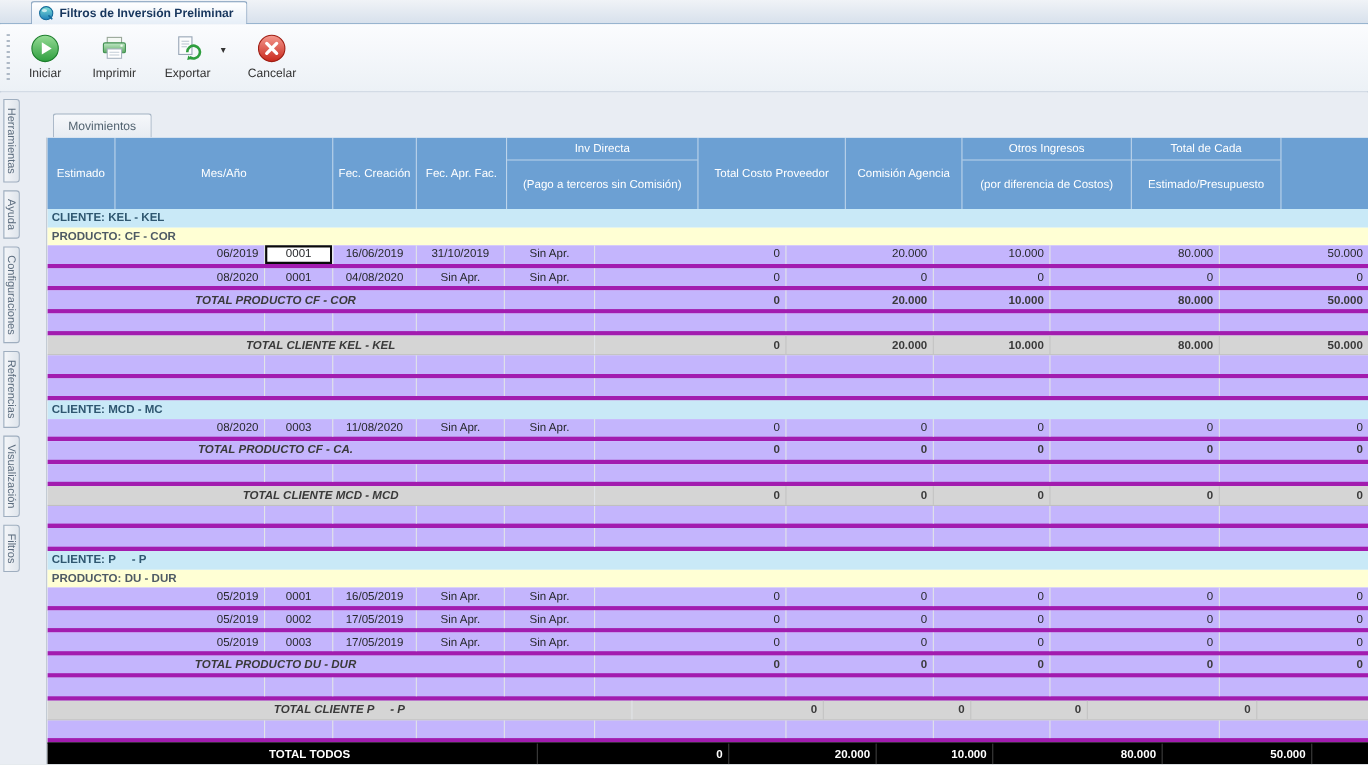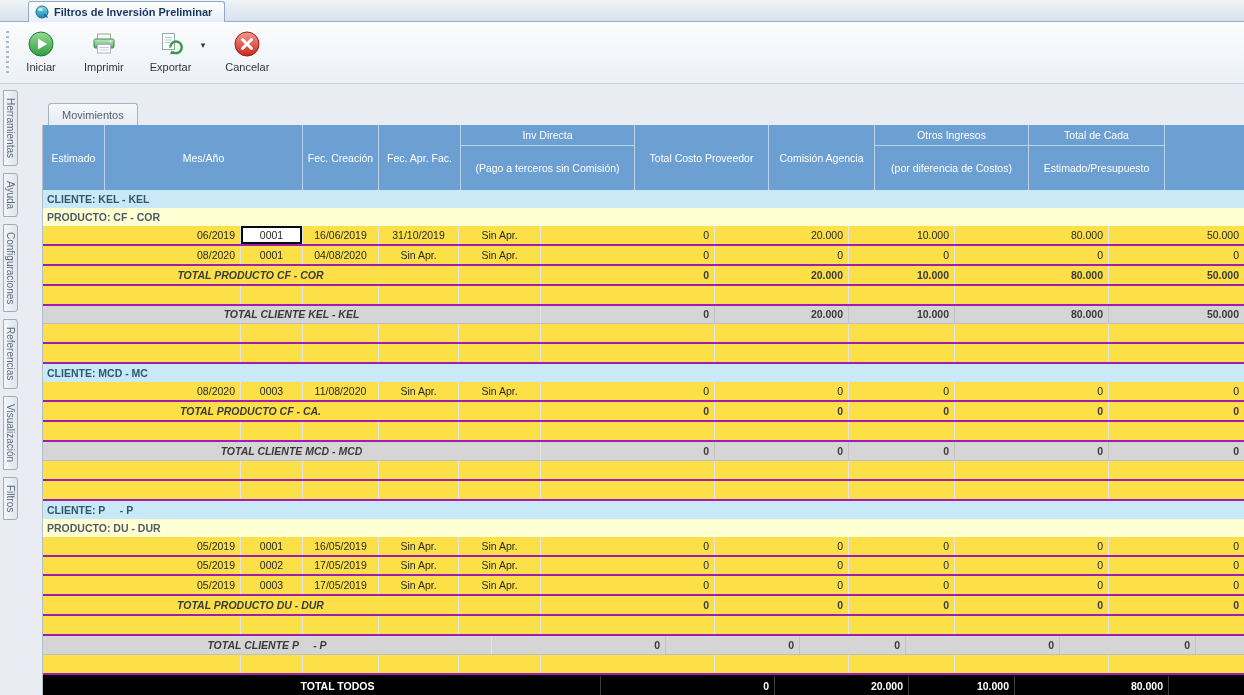--- a/index.html
+++ b/index.html
@@ -105,21 +105,21 @@
     text-align:center; padding:2px; flex:none;
   }
   .hgroup { display:flex; flex-direction:column; flex:none; border-right:1px solid rgba(255,255,255,.55); }
   .hgroup .gtop {
     height:21px; flex:none; border-bottom:1px solid rgba(255,255,255,.55);
     display:flex; align-items:center; justify-content:center;
   }
   .hgroup .gsub { flex:1; display:flex; align-items:center; justify-content:center; text-align:center; padding:2px 3px; }
 
   .tbody { flex:1; display:flex; flex-direction:column; overflow:hidden; }
-  .trow { flex:1; display:flex; background:#fde047; border-bottom:2px solid #a21caf; min-height:0; }
+  .trow { flex:1; display:flex; background:#c4b5fd; border-bottom:4px solid #a21caf; min-height:0; }
   .trow.client  { background:var(--client-row,#C9E9F7); border-bottom:none; }
   .trow.product { background:var(--product-row,#FFFFD4); border-bottom:none; }
   .trow.total_client { background:var(--total-client-row,#D5D5D5); border-bottom:1px solid #C0C0C0; }
   .trow.total_client .cell { border-right:1px solid #C4C4C4; }
 
   .band-label {
     display:flex; align-items:center; padding-left:4px;
     font-weight:bold; font-size:10.5px; white-space:pre;
   }
   .client  .band-label { color:#2F5770; }
@@ -522,21 +522,21 @@
               <div class="cell" style="width: 76px;"></div>
               <div class="cell" style="width: 80px;"></div>
               <div class="cell" style="width: 82px;"></div>
               <div class="cell" style="width: 174px;"></div>
               <div class="cell" style="width: 134px;"></div>
               <div class="cell" style="width: 106px;"></div>
               <div class="cell" style="width: 154px;"></div>
               <div class="cell" style="width: 136px;"></div>
             </div>
             <div class="trow total_client">
-              <div class="total-label" style="width: 449px;">TOTAL CLIENTE P     - P</div>
+              <div class="total-label" style="width: 532px;">TOTAL CLIENTE P     - P</div>
               <div class="cell right bold" style="width: 174px;">0</div>
               <div class="cell right bold" style="width: 134px;">0</div>
               <div class="cell right bold" style="width: 106px;">0</div>
               <div class="cell right bold" style="width: 154px;">0</div>
               <div class="cell right bold" style="width: 136px;">0</div>
             </div>
             <div class="trow empty">
               <div class="cell" style="width: 198px;"></div>
               <div class="cell" style="width: 62px;"></div>
               <div class="cell" style="width: 76px;"></div>
@@ -544,21 +544,21 @@
               <div class="cell" style="width: 82px;"></div>
               <div class="cell" style="width: 174px;"></div>
               <div class="cell" style="width: 134px;"></div>
               <div class="cell" style="width: 106px;"></div>
               <div class="cell" style="width: 154px;"></div>
               <div class="cell" style="width: 136px;"></div>
             </div>
           </div>
 
         <div class="grand">
-            <div class="grand-label" style="width: 558px; padding-left: 32px;">TOTAL TODOS</div>
+            <div class="grand-label" style="width: 446px; padding-left: 32px;">TOTAL TODOS</div>
             <div class="cell right bold" style="width: 174px;">0</div>
             <div class="cell right bold" style="width: 134px;">20.000</div>
             <div class="cell right bold" style="width: 106px;">10.000</div>
             <div class="cell right bold" style="width: 154px;">80.000</div>
             <div class="cell right bold" style="width: 136px;">50.000</div>
           </div>
 
       </div>
     </div>
   </div>

